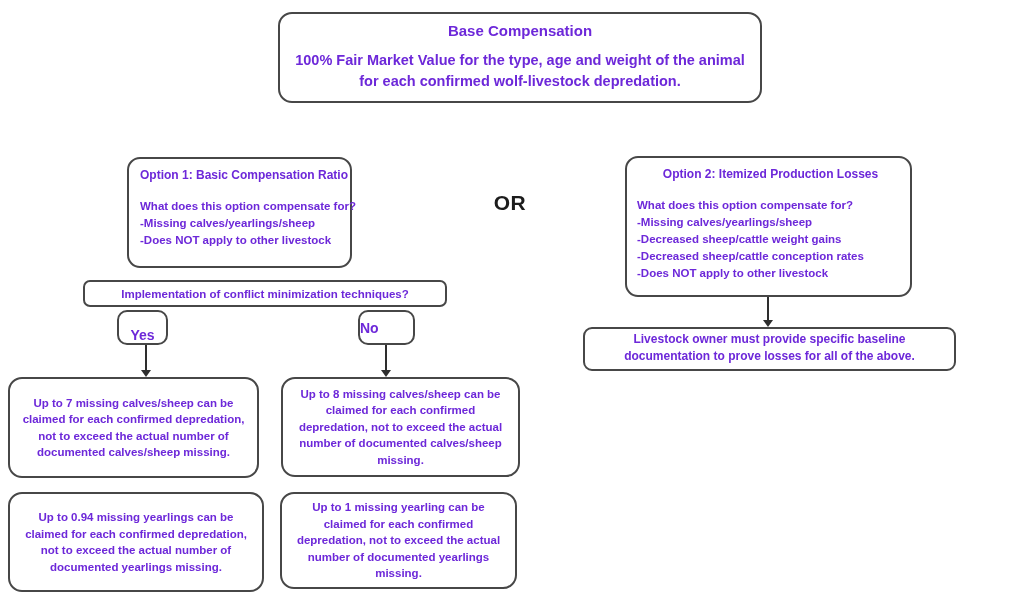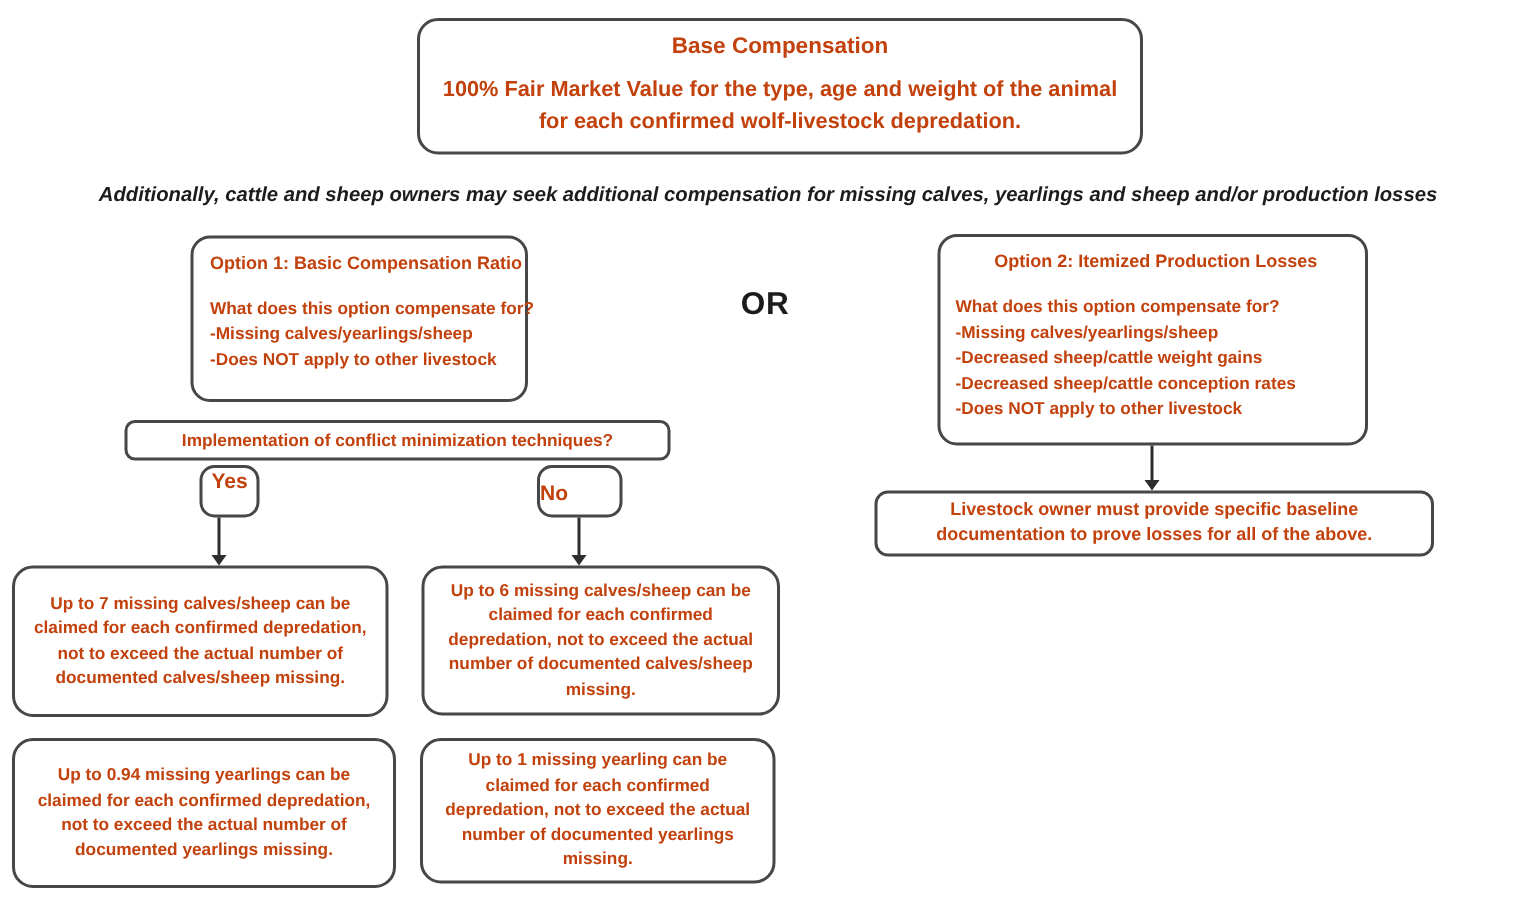--- a/index.html
+++ b/index.html
@@ -14,21 +14,21 @@
     background: #ffffff;
     font-family: "Liberation Sans", sans-serif;
     color: #1c1c1c;
     overflow: hidden;
   }
   .fbox {
     position: absolute;
     box-sizing: border-box;
     background: #ffffff;
     border: 2px solid #474747;
-    color: #c2410c;
+    color: #6d28d9;
   }
   
   .base-box {
     left: 278px; top: 12px; width: 484px; height: 91px;
     border-radius: 14px;
     padding: 8px 12px 6px 12px;
     text-align: center;
   }
   .base-title {
     font-size: 15px;
@@ -89,24 +89,24 @@
     border-radius: 7px;
     display: flex;
     align-items: center;
     justify-content: center;
     font-size: 11.5px;
     font-weight: bold;
     white-space: nowrap;
   }
   
   .yes-box {
-    left: 117px; top: 310px; width: 40px; height: 35px;
+    left: 117px; top: 310px; width: 51px; height: 35px;
     border-radius: 10px;
-    display: flex; align-items: flex-start; justify-content: center;
-    font-size: 14px; font-weight: bold; margin-left: 16px;
+    display: flex; align-items: flex-end; justify-content: center;
+    font-size: 14px; font-weight: bold;
   }
   .no-box {
     left: 358px; top: 310px; width: 57px; height: 35px;
     border-radius: 10px;
     display: flex; align-items: center; justify-content: flex-start;
     font-size: 14px; font-weight: bold;
   }
   
   .outcome {
     border-radius: 14px;
@@ -155,21 +155,20 @@
 </head>
 <body>
 
 <div class="canvas">
 
   <div class="fbox base-box">
     <div class="base-title">Base Compensation</div>
     <div class="base-body">100% Fair Market Value for the type, age and weight of the animal for each confirmed wolf-livestock depredation.</div>
   </div>
 
-  <div class="note-line">Additionally, cattle and sheep owners may seek additional compensation for missing calves, yearlings and sheep and/or production losses</div>
 
   <div class="fbox option1-box">
     <div class="option-title">Option 1:  Basic Compensation Ratio</div>
     <div class="option-line">What does this option compensate for?</div>
     <div class="option-line">-Missing calves/yearlings/sheep</div>
     <div class="option-line">-Does NOT apply to other livestock</div>
   </div>
 
   <div class="or-label">OR</div>
 
@@ -197,21 +196,21 @@
   <div class="arrow-head yes-arrow-head"></div>
   <div class="arrow-line no-arrow-line"></div>
   <div class="arrow-head no-arrow-head"></div>
   <div class="arrow-line opt2-arrow-line"></div>
   <div class="arrow-head opt2-arrow-head"></div>
 
   <div class="fbox outcome upto7-box">
     <span>Up to 7 missing calves/sheep can be claimed for each confirmed depredation, not to exceed the actual number of documented calves/sheep missing.</span>
   </div>
   <div class="fbox outcome upto5-box">
-    <span>Up to 6 missing calves/sheep can be claimed for each confirmed depredation, not to exceed the actual number of documented calves/sheep missing.</span>
+    <span>Up to 8 missing calves/sheep can be claimed for each confirmed depredation, not to exceed the actual number of documented calves/sheep missing.</span>
   </div>
   <div class="fbox outcome upto125-box">
     <span>Up to 0.94 missing yearlings can be claimed for each confirmed depredation, not to exceed the actual number of documented yearlings missing.</span>
   </div>
   <div class="fbox outcome upto1-box">
     <span>Up to 1 missing yearling can be claimed for each confirmed depredation, not to exceed the actual number of documented yearlings missing.</span>
   </div>
 
   <div class="fbox livestock-box">
     <span>Livestock owner must provide specific baseline documentation to prove losses for all of the above.</span>

